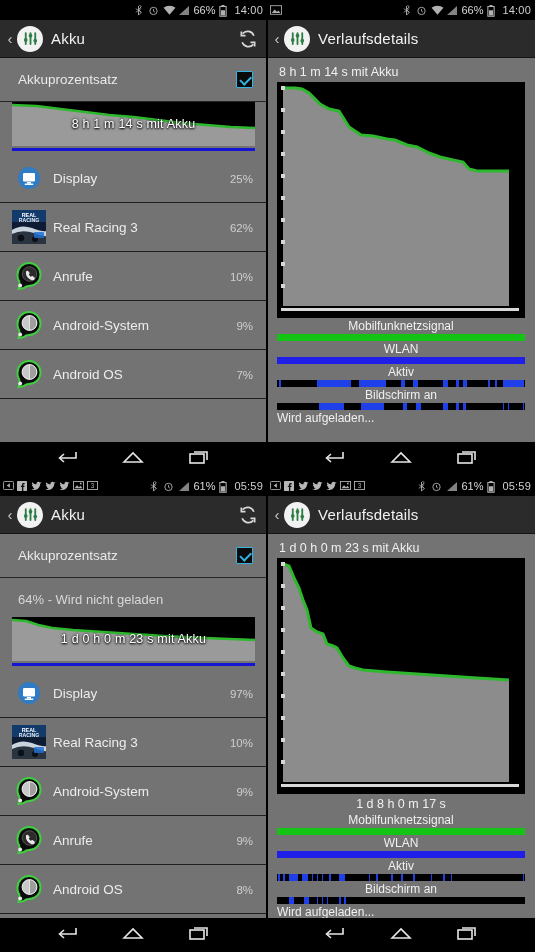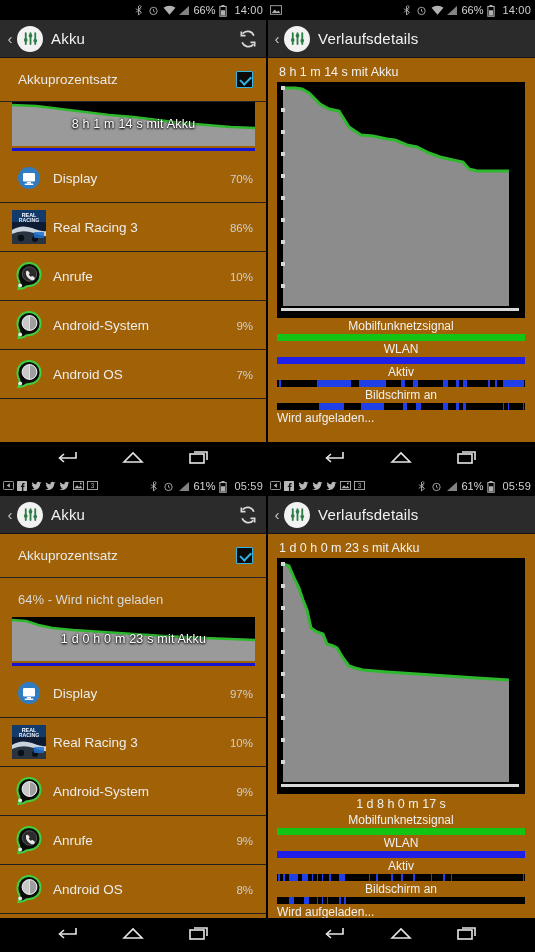--- a/index.html
+++ b/index.html
@@ -5,21 +5,21 @@
   * { box-sizing: border-box; margin:0; padding:0; }
   html,body {
     width:535px; height:952px;
     background:#000;
     font-family:"Liberation Sans", sans-serif;
     overflow:hidden;
   }
   .page { position:relative; width:535px; height:952px; background:#000; }
 
   
-  .panel { position:absolute; overflow:hidden; background:#a16207; }
+  .panel { position:absolute; overflow:hidden; background:#737373; }
   .p-tl { left:0;   top:0;   width:267px; height:476px; }
   .p-tr { left:267px; top:0; width:268px; height:476px; }
   .p-bl { left:0;   top:476px; width:267px; height:476px; }
   .p-br { left:267px; top:476px; width:268px; height:476px; }
   .vdiv { position:absolute; left:266px; top:0; width:2px; height:952px; background:#000; z-index:40; }
 
   
   .statusbar{
     position:relative; height:20px; background:#000;
     display:flex; align-items:center; justify-content:flex-end;
@@ -204,21 +204,21 @@
           <svg width="34" height="34" viewBox="0 0 34 34">
               <circle cx="17" cy="17" r="11" fill="#2f7cc4"></circle>
               <rect x="11" y="12" width="12" height="8.5" rx="1.3" fill="#fff"></rect>
               <rect x="15" y="21" width="4" height="1.6" fill="#fff"></rect>
               <rect x="12.6" y="22.6" width="8.8" height="1.4" rx=".7" fill="#fff"></rect>
             </svg>
         </span>
         <span class="app-body">
           <span class="app-head">
             <span class="app-name">Display</span>
-            <span class="app-pct">70%</span>
+            <span class="app-pct">25%</span>
           </span>
           <span class="app-bar"><i style="width:100%"></i></span>
         </span>
       </div>
 
       <div class="app-row">
         <span class="app-ico">
           <svg width="34" height="34" viewBox="0 0 34 34">
               <rect width="34" height="34" rx="2" fill="#0d1b33"></rect>
               <rect x="0" y="0" width="34" height="12" fill="#123a6b"></rect>
@@ -227,21 +227,21 @@
               <path d="M0 20 Q9 14 20 18 T34 21 L34 34 L0 34Z" fill="#c9d3dd"></path>
               <path d="M0 24 Q10 19 22 23 T34 26 L34 34 L0 34Z" fill="#2a3340"></path>
               <circle cx="9" cy="28" r="3.2" fill="#0b0f16"></circle>
               <circle cx="23" cy="29" r="3" fill="#0b0f16"></circle>
               <rect x="22" y="22" width="10" height="6" rx="1" fill="#1f6fd0" opacity=".85"></rect>
             </svg>
         </span>
         <span class="app-body">
           <span class="app-head">
             <span class="app-name">Real Racing 3</span>
-            <span class="app-pct">86%</span>
+            <span class="app-pct">62%</span>
           </span>
           <span class="app-bar"><i style="width:34%"></i></span>
         </span>
       </div>
 
       <div class="app-row">
         <span class="app-ico">
           <svg width="34" height="34" viewBox="0 0 34 34">
               <path d="M17 4c6.3 0 11.5 5.1 11.5 11.4 0 6.4-5.2 11.6-11.5 11.6-2 0-3.6.6-5.2 2.1L6.5 30l1-5.1c.3-1.8-.2-3.1-1.3-4.6a11.4 11.4 0 0 1-.7-4.9C5.5 9.1 10.7 4 17 4z" fill="#0b0b0b" stroke="#3fcf3f" stroke-width="2"></path>
               <circle cx="17.5" cy="15" r="7.2" fill="#2b2b2b"></circle>

